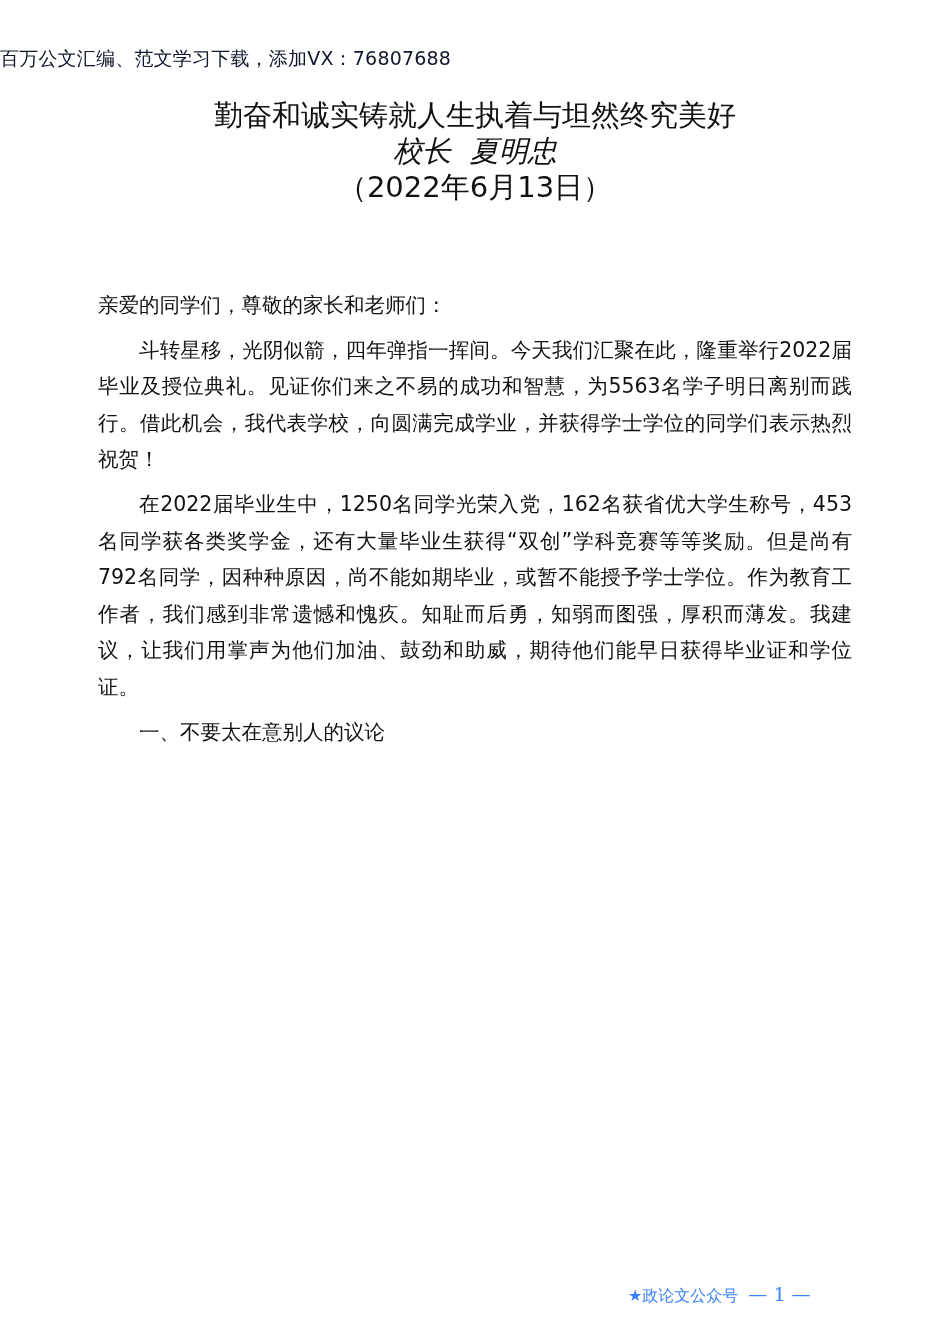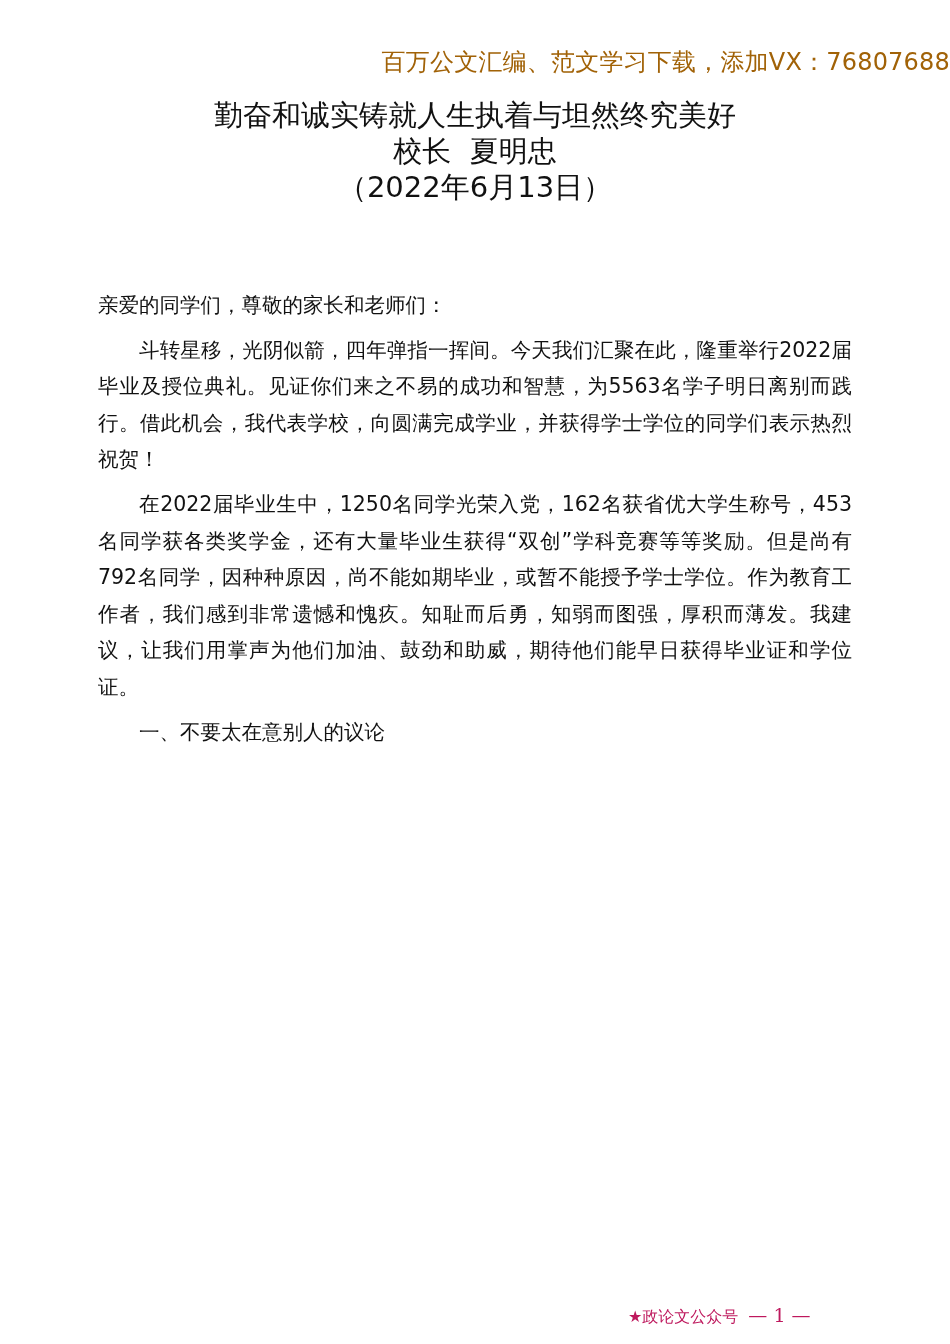--- a/index.html
+++ b/index.html
@@ -1,37 +1,37 @@
 <!DOCTYPE html>
 <html><head>
 <meta charset="utf-8">
 <style>
   html, body { margin: 0; padding: 0; background: #ffffff; }
   body { width: 950px; height: 1344px; position: relative; overflow: hidden;
          font-family: "DejaVu Sans", "Liberation Sans", sans-serif; color: #111; }
-  .banner { position: absolute; top: 46px; left: 0; width: 950px; text-align: right;
-            font-size: 24px; color: #a16207; letter-spacing: 0.2px; }
+  .banner { position: absolute; top: 46px; left: 0; width: 950px; text-align: left;
+            font-size: 19px; color: #0f172a; letter-spacing: 0.2px; }
   .title-block { position: absolute; top: 97px; left: 0; width: 950px; text-align: center; }
   .title-line { font-size: 29px; line-height: 36px; height: 36px; white-space: nowrap; }
   .body { position: absolute; top: 279px; left: 90px; width: 770px; font-size: 20.5px;
           line-height: 36.6px; text-align: justify; }
   .body p { margin: 8px; }
   .indent { text-indent: 2em; }
-  .footer { position: absolute; top: 1283px; left: 628px; font-size: 16px; color: #be185d;
-            white-space: nowrap; margin-top: 21px; }
+  .footer { position: absolute; top: 1283px; left: 628px; font-size: 16px; color: #3b82f6;
+            white-space: nowrap; }
   .footer .pg { font-family: "DejaVu Serif", "Liberation Serif", serif; font-size: 19px; margin-left: 10px; }
 </style>
 </head>
 <body>
 
 <div class="banner">百万公文汇编、范文学习下载，添加VX：76807688</div>
 
 <div class="title-block">
   <div class="title-line">勤奋和诚实铸就人生执着与坦然终究美好</div>
-  <div class="title-line" style="white-space: pre;">校长  夏明忠</div>
+  <div class="title-line" style="white-space: pre; font-style: italic;">校长  夏明忠</div>
   <div class="title-line">（2022年6月13日）</div>
 </div>
 
 <div class="body">
   <p>亲爱的同学们，尊敬的家长和老师们：</p>
   <p class="indent">斗转星移，光阴似箭，四年弹指一挥间。今天我们汇聚在此，隆重举行2022届毕业及授位典礼。见证你们来之不易的成功和智慧，为5563名学子明日离别而践行。借此机会，我代表学校，向圆满完成学业，并获得学士学位的同学们表示热烈祝贺！</p>
   <p class="indent">在2022届毕业生中，1250名同学光荣入党，162名获省优大学生称号，453名同学获各类奖学金，还有大量毕业生获得“双创”学科竞赛等等奖励。但是尚有792名同学，因种种原因，尚不能如期毕业，或暂不能授予学士学位。作为教育工作者，我们感到非常遗憾和愧疚。知耻而后勇，知弱而图强，厚积而薄发。我建议，让我们用掌声为他们加油、鼓劲和助威，期待他们能早日获得毕业证和学位证。</p>
   <p class="indent">一、不要太在意别人的议论</p>
 </div>
 

